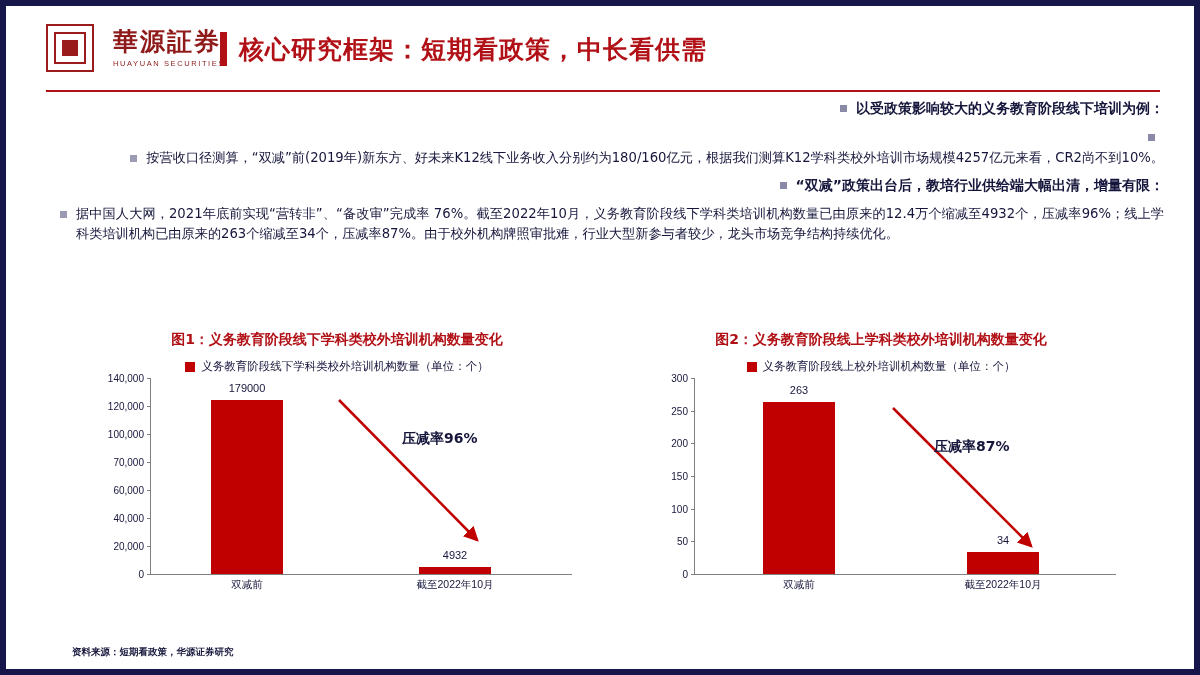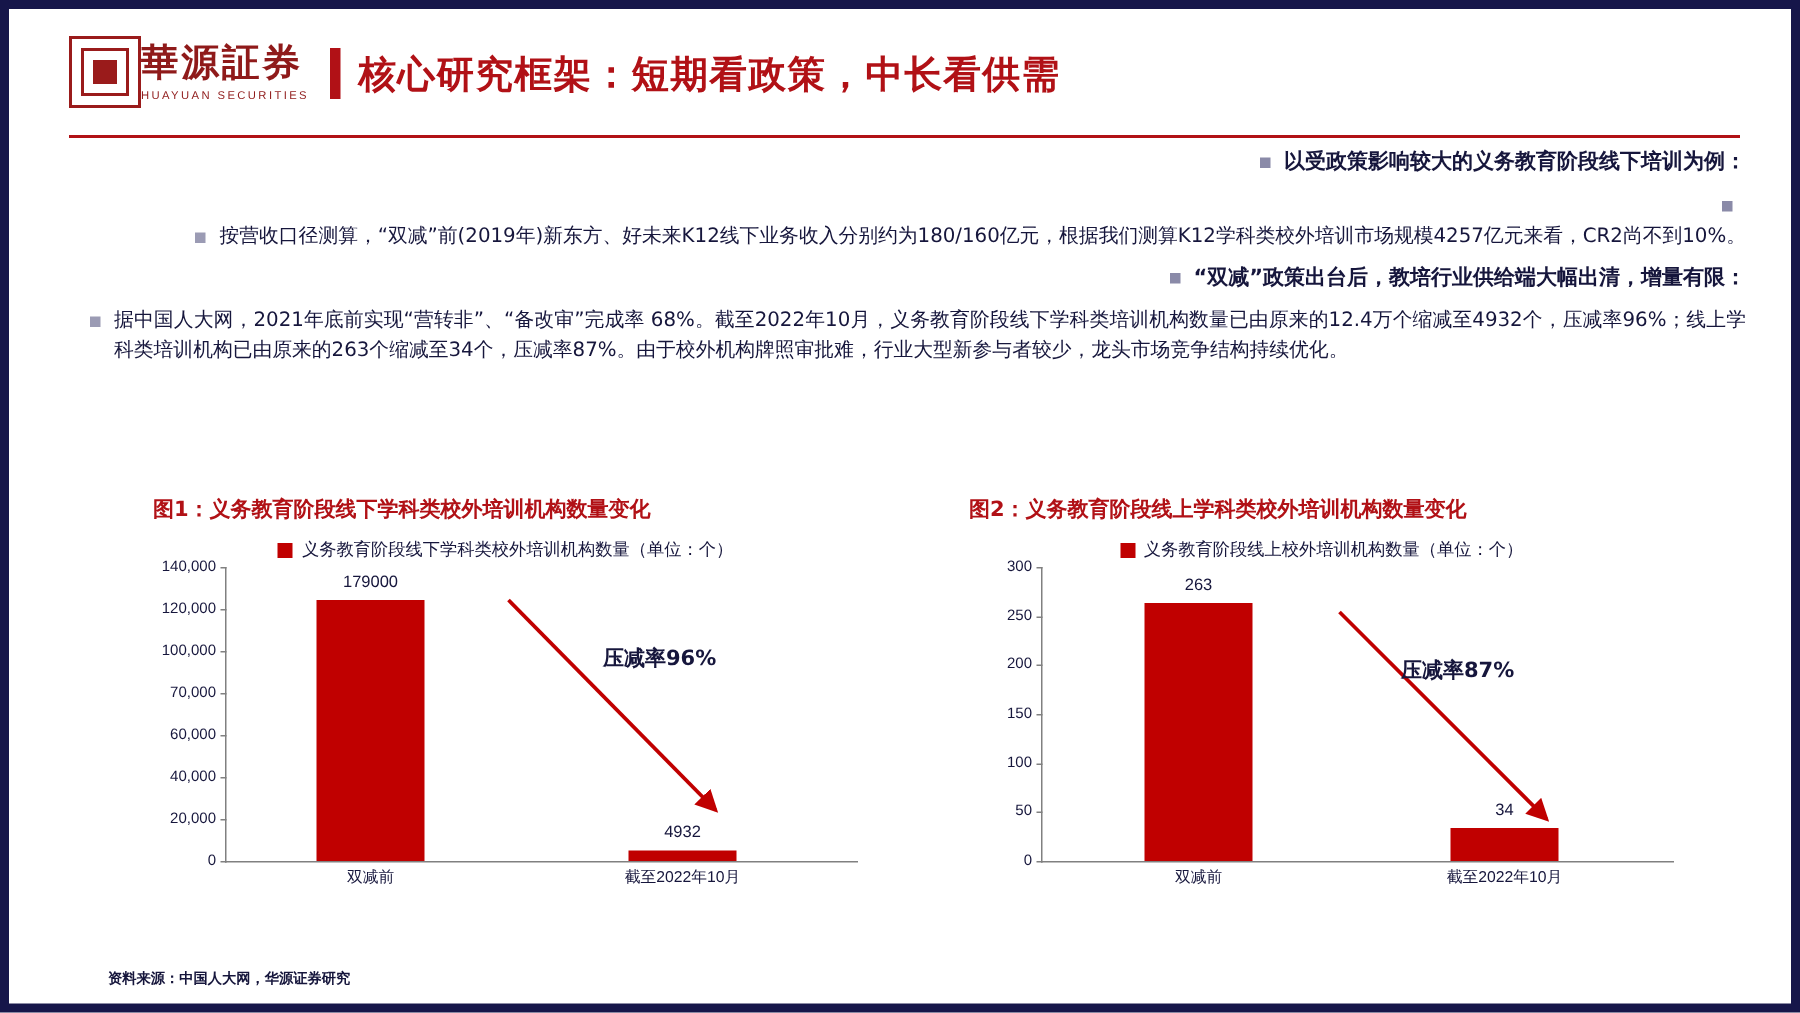--- a/index.html
+++ b/index.html
@@ -15,21 +15,21 @@
     position:absolute;left:0;top:0;width:1200px;height:675px;
     border:6px solid #16164a;
     box-sizing:border-box;
     background:#fff;
   }
   
   .header{
     position:absolute;left:0;top:0;width:1188px;height:82px;
   }
   .logo{
-    position:absolute;left:40px;top:18px;display:flex;align-items:center;gap:0;justify-content:center;
+    position:absolute;left:40px;top:18px;display:flex;align-items:center;gap:19px;justify-content:center;
   }
   .logo-mark{
     width:48px;height:48px;border:2px solid #9a1b1b;position:relative;box-sizing:border-box;
   }
   .logo-mark:before{
     content:"";position:absolute;left:6px;top:6px;right:6px;bottom:6px;
     border:2px solid #9a1b1b;
   }
   .logo-mark:after{
     content:"";position:absolute;left:14px;top:14px;right:14px;bottom:14px;
@@ -70,21 +70,21 @@
   .bullet.lvl1 .txt{font-weight:bold;font-size:14px;}
   .bullet.lvl2{margin-left:14px;}
   .bullet.lvl2 .txt{font-weight:normal;font-size:13.2px;text-align:justify;}
   
   .chart-block{position:absolute;top:325px;}
   .chart-left{left:96px;width:470px;}
   .chart-right{left:640px;width:470px;}
   .chart-caption{
     font-size:14px;font-weight:bold;color:#b11116;margin-bottom:10px;
     font-family:"DejaVu Sans","Liberation Sans",sans-serif;
-    text-align:left;
+    text-align:center;
   }
   .chart-legend{
     display:flex;align-items:center;justify-content:center;font-size:11.5px;color:#16163c;
     font-family:"DejaVu Sans","Liberation Sans",sans-serif;margin-bottom:4px;
   }
   .chart-legend .lg-box{width:10px;height:10px;background:#c00000;margin-right:6px;}
   .plot{
     position:relative;height:222px;margin-top:4px;
   }
   .y-axis-labels{
@@ -152,21 +152,21 @@
     <div class="bullet lvl2">
       <div class="sq l2"></div>
       <div class="txt">按营收口径测算，“双减”前(2019年)新东方、好未来K12线下业务收入分别约为180/160亿元，根据我们测算K12学科类校外培训市场规模4257亿元来看，CR2尚不到10%。</div>
     </div>
     <div class="bullet lvl1">
       <div class="sq"></div>
       <div class="txt">“双减”政策出台后，教培行业供给端大幅出清，增量有限：</div>
     </div>
     <div class="bullet lvl2">
       <div class="sq l2"></div>
-      <div class="txt">据中国人大网，2021年底前实现“营转非”、“备改审”完成率 68%。截至2022年10月，义务教育阶段线下学科类培训机构数量已由原来的12.4万个缩减至4932个，压减率96%；线上学科类培训机构已由原来的263个缩减至34个，压减率87%。由于校外机构牌照审批难，行业大型新参与者较少，龙头市场竞争结构持续优化。</div>
+      <div class="txt">据中国人大网，2021年底前实现“营转非”、“备改审”完成率 76%。截至2022年10月，义务教育阶段线下学科类培训机构数量已由原来的12.4万个缩减至4932个，压减率96%；线上学科类培训机构已由原来的263个缩减至34个，压减率87%。由于校外机构牌照审批难，行业大型新参与者较少，龙头市场竞争结构持续优化。</div>
     </div>
   </div>
 
   <div class="chart-block chart-left">
     <div class="chart-caption">图1：义务教育阶段线下学科类校外培训机构数量变化</div>
     <div class="chart-legend">
       <span class="lg-box"></span>
       <span>义务教育阶段线下学科类校外培训机构数量（单位：个）</span>
     </div>
     <div class="plot" id="plot1">
@@ -244,14 +244,14 @@
                 <path d="M0,0 L6,3 L0,6 z" fill="#c00000"></path>
               </marker>
             </defs>
             <line x1="150" y1="30" x2="288" y2="168" stroke="#c00000" stroke-width="2.5" marker-end="url(#ahy2)"></line>
           </svg>
         </div>
       <div class="annot" id="an2" style="left:288px;top:60px;">压减率87%</div>
     </div>
   </div>
 
-  <div class="source">资料来源：中国人大网，华源证券研究</div>
+  <div class="source">资料来源：短期看政策，华源证券研究</div>
 </div>
 
 </body></html>

